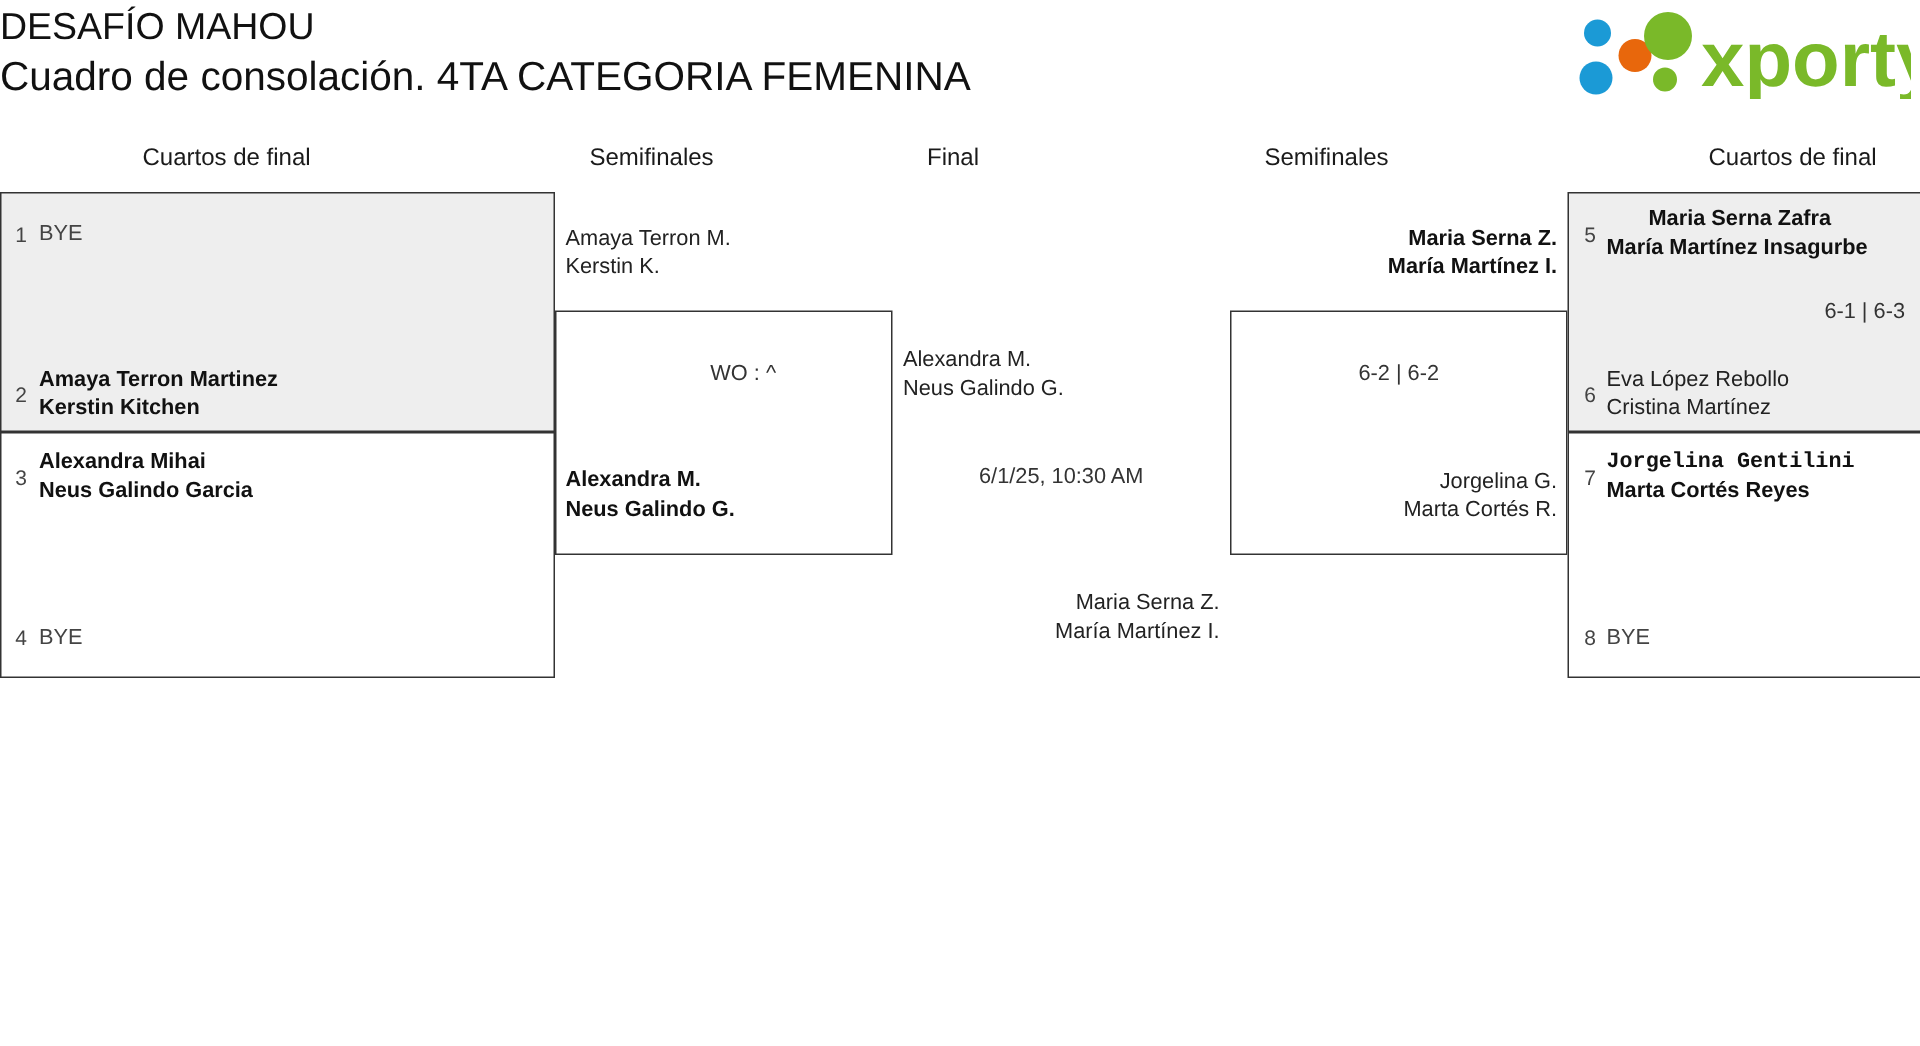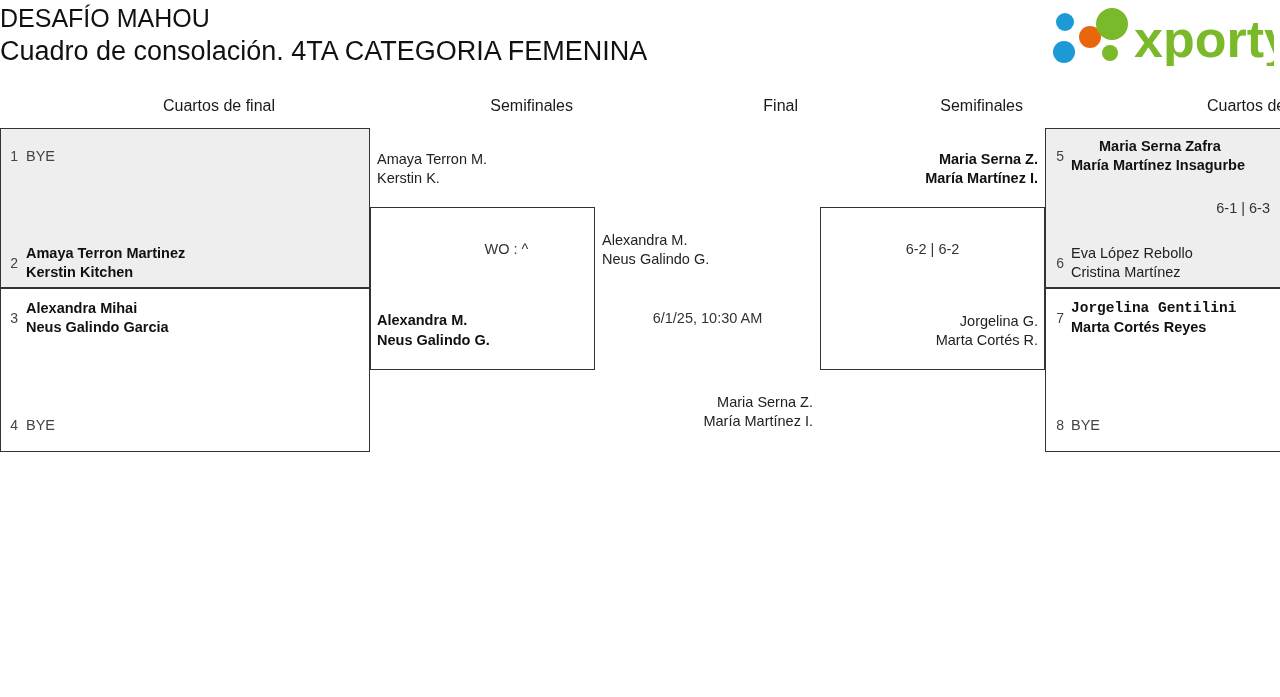--- a/index.html
+++ b/index.html
@@ -24,21 +24,21 @@
     color: #111111; white-space: nowrap;
   }
 
   .logo { position: absolute; left: 1048px; top: 8px; width: 226px; height: 58px; }
   .logo svg { display: block; }
 
   
   .round-header {
     position: absolute; top: 97px;
     font-size: 16px; font-weight: 400; color: #1a1a1a;
-    text-align: right; white-space: nowrap;
+    text-align: left; white-space: nowrap;
   }
 
   
   .mbox {
     position: absolute;
     border: 1px solid #333333;
     background: #ffffff;
   }
   .mbox.shaded { background: #eeeeee; }
 
@@ -109,21 +109,21 @@
   <div class="team win" style="left:26px; top:299px;">Alexandra Mihai</div>
   <div class="team win" style="left:26px; top:318px;">Neus Galindo Garcia</div>
 
   <div class="seed" style="left:0px; top:417px;">4</div>
   <div class="team bye" style="left:26px; top:416px;">BYE</div>
 
   <div class="team" style="left:377px; top:150px;">Amaya Terron M.</div>
   <div class="team" style="left:377px; top:169px;">Kerstin K.</div>
 
   <div class="mbox" style="left:370px; top:207px; width:225px; height:163px;"></div>
-  <div class="score c" style="left:381px; top:241px; width:251px;">WO : ^</div>
+  <div class="score c" style="left:370px; top:241px; width:251px;">WO : ^</div>
 
   <div class="team win" style="left:377px; top:311px;">Alexandra M.</div>
   <div class="team win" style="left:377px; top:331px;">Neus Galindo G.</div>
 
   <div class="team" style="left:602px; top:231px;">Alexandra M.</div>
   <div class="team" style="left:602px; top:250px;">Neus Galindo G.</div>
 
   <div class="datetext" style="left:595px; top:310px; width:225px;">6/1/25, 10:30 AM</div>
 
   <div class="team r" style="left:595px; top:393px; width:218px;">Maria Serna Z.</div>

